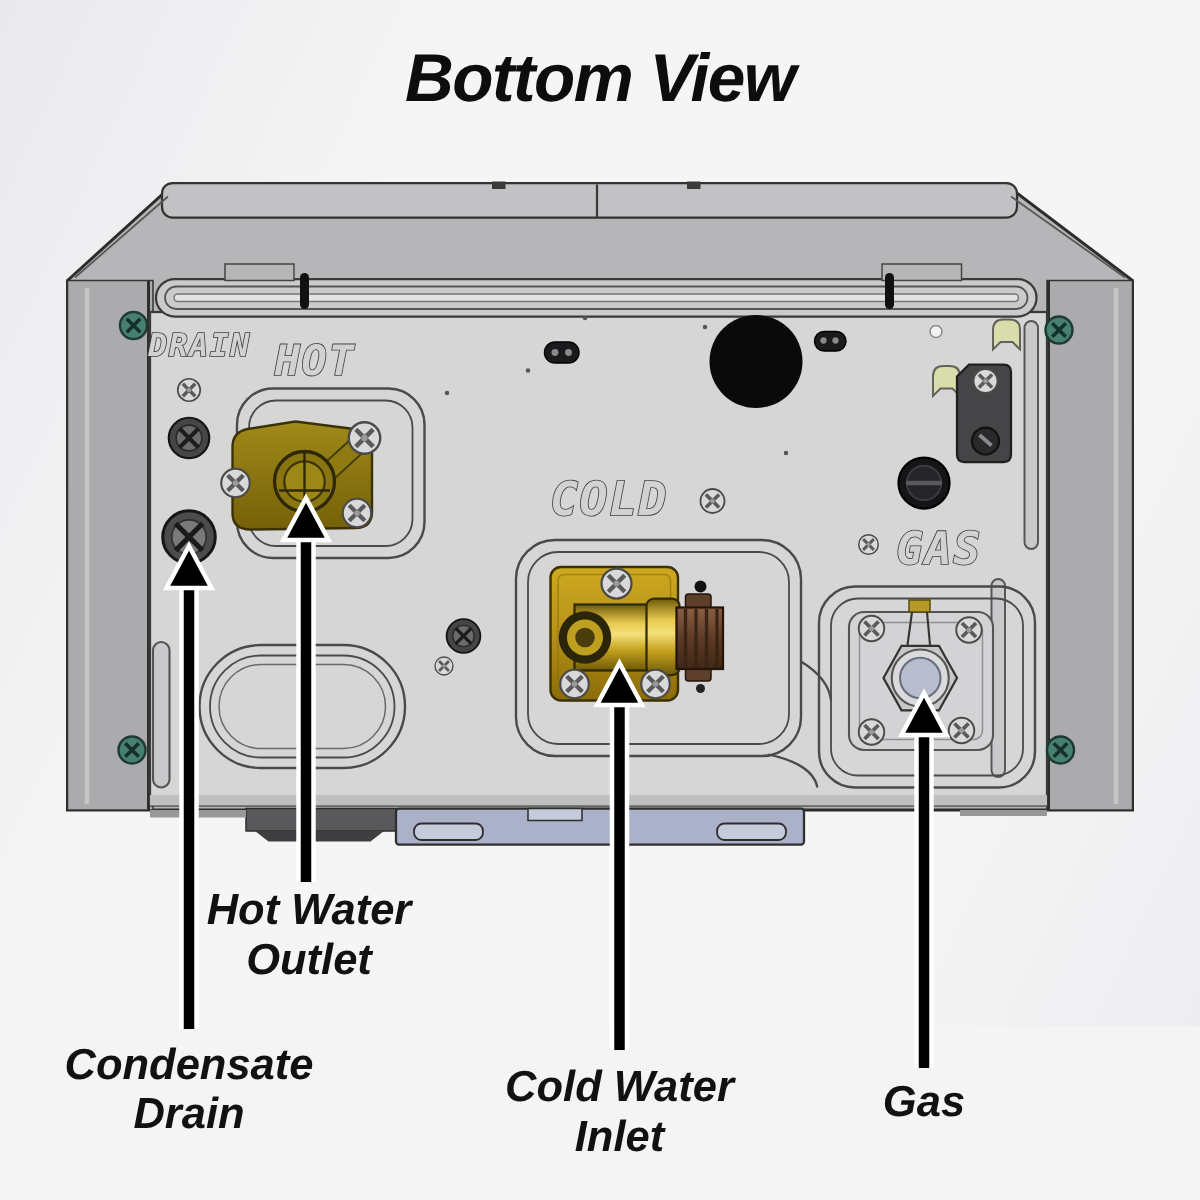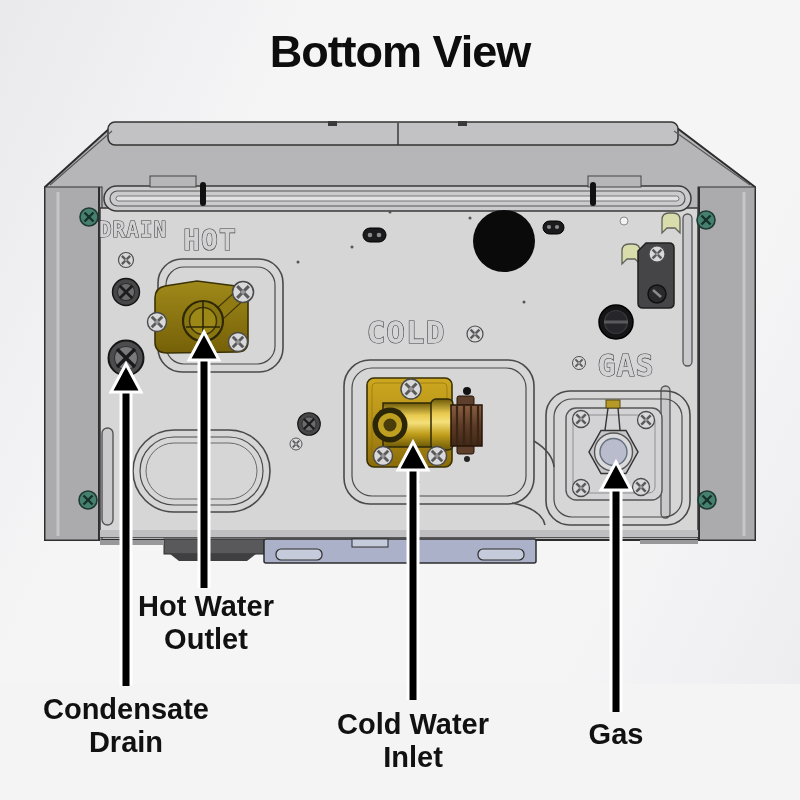--- a/index.html
+++ b/index.html
@@ -7,20 +7,21 @@
     width:800px;height:800px;
     font-family:"Liberation Sans", sans-serif;
     background:#f4f4f5;
     overflow:hidden;
   }
   .stage{
     position:relative;width:800px;height:684px;
     background:linear-gradient(115deg, rgba(224,224,229,.55) 0%, rgba(255,255,255,0) 28%),
                linear-gradient(295deg, rgba(228,228,233,.45) 0%, rgba(255,255,255,0) 22%),
                #f5f5f6;
+    font-style:italic;
   }
   svg{display:block;}
   .title-text{font-family:"Liberation Sans",sans-serif;font-weight:bold;font-size:45px;letter-spacing:-1px;fill:#0d0d0d;}
   .callout-text{font-family:"Liberation Sans",sans-serif;font-weight:bold;font-size:29px;fill:#111;}
   .engraved{font-family:"DejaVu Sans Mono",monospace;font-weight:bold;fill:#d2d2d4;stroke:#3f3f3f;stroke-width:1.1px;paint-order:stroke;letter-spacing:1px;}
   .ridge{fill:none;stroke:#4a4a4a;}
 </style>
 </head>
 <body>
 

